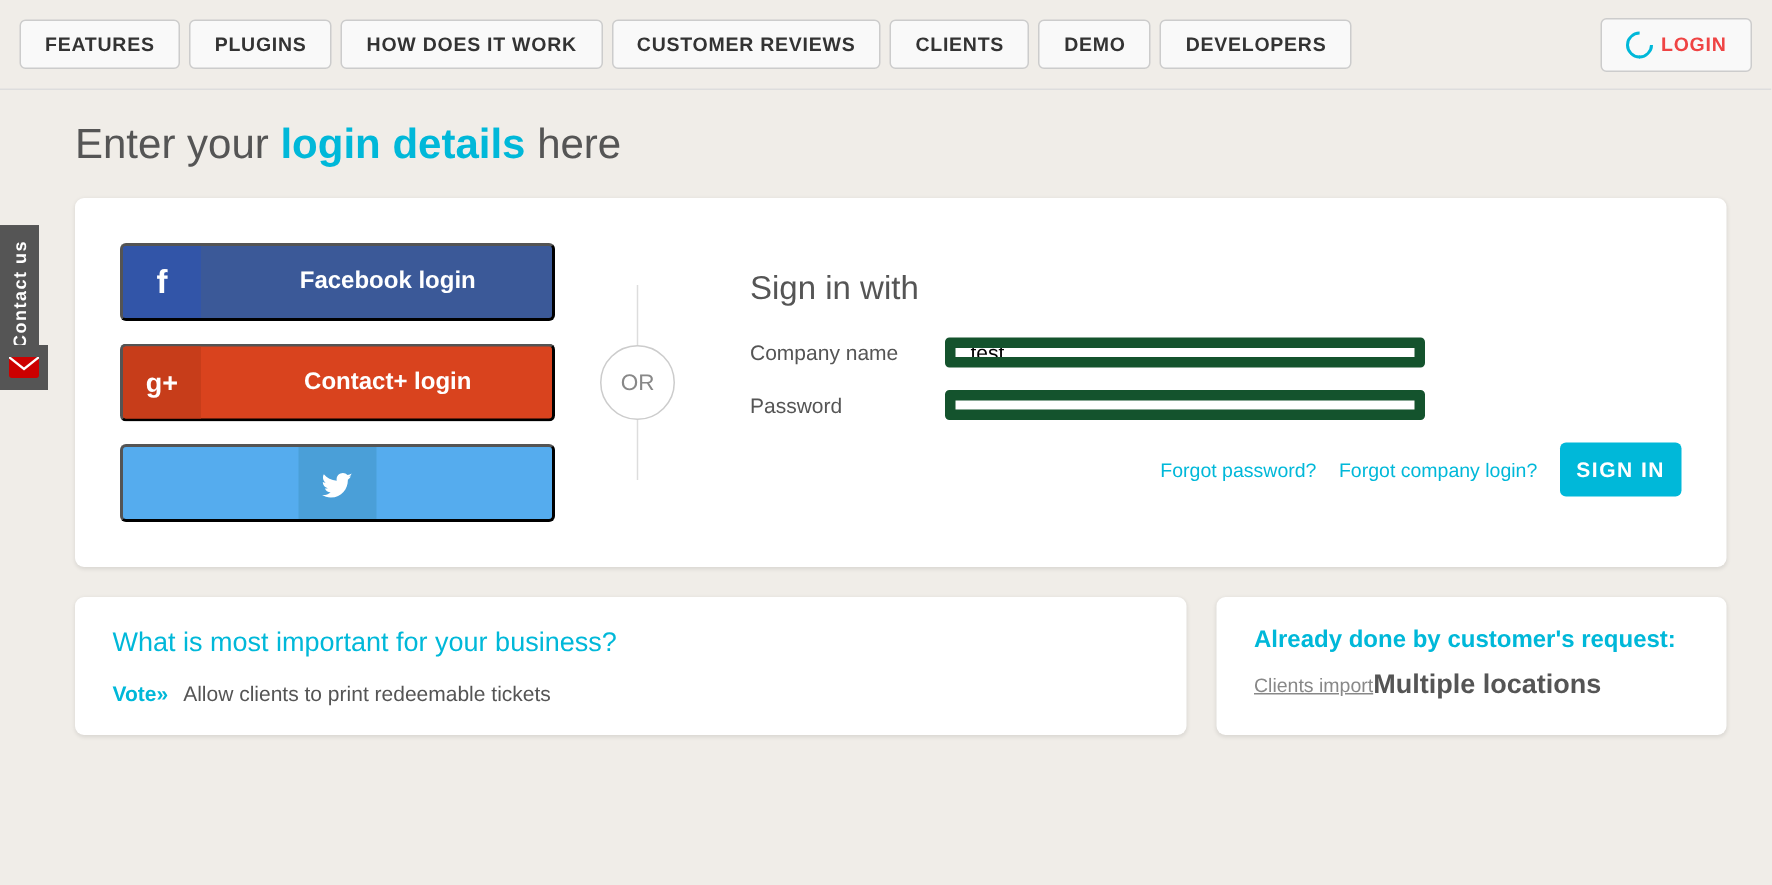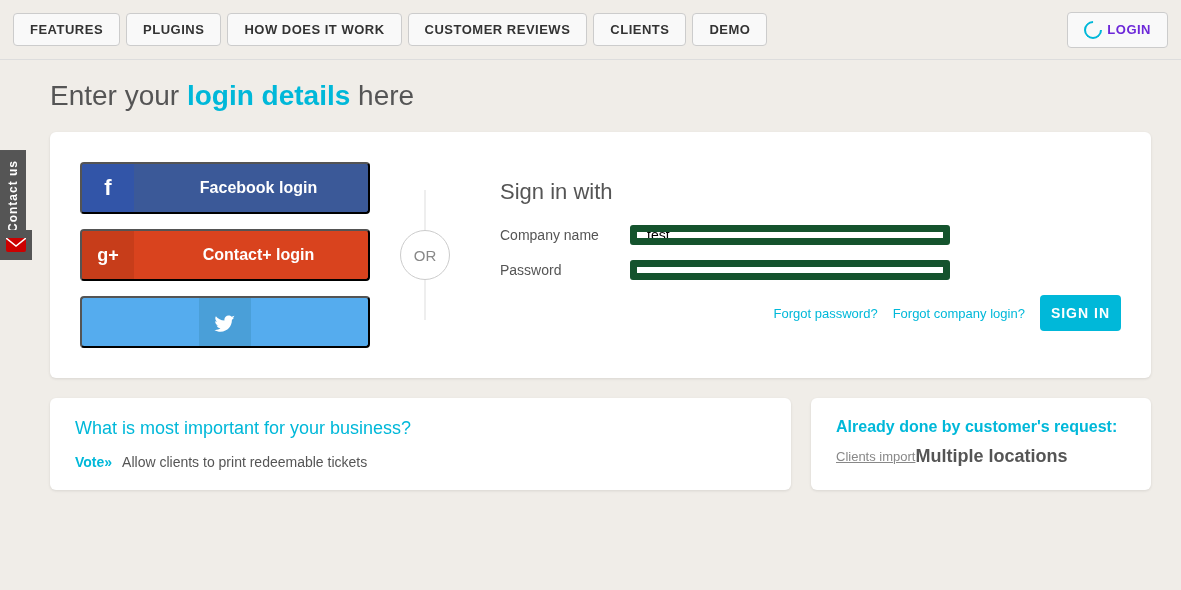--- a/index.html
+++ b/index.html
@@ -28,21 +28,21 @@
       font-size: 13px;
       font-weight: 600;
       color: #333;
       cursor: pointer;
       background: #f9f9f9;
       text-transform: uppercase;
       letter-spacing: 0.5px;
       white-space: nowrap;
     }
     .nav-item.login-btn {
-      color: #6d28d9;
+      color: #ef4444;
       display: flex;
       align-items: center;
       gap: 5px;
     }
     .nav-spacer { flex: 1; }
 
     
     .contact-sidebar {
       position: fixed;
       left: 0;
@@ -308,20 +308,21 @@
   </svg>
 </div>
 
 <nav class="nav-bar">
   <div class="nav-item">FEATURES</div>
   <div class="nav-item">PLUGINS</div>
   <div class="nav-item">HOW DOES IT WORK</div>
   <div class="nav-item">CUSTOMER REVIEWS</div>
   <div class="nav-item">CLIENTS</div>
   <div class="nav-item">DEMO</div>
+  <div class="nav-item">DEVELOPERS</div>
   <div class="nav-spacer"></div>
   <div class="nav-item login-btn">
     <span style="display:inline-block;width:18px;height:18px;border:2.5px solid #00b8d9;border-radius:50%;border-top-color:transparent;transform:rotate(45deg);"></span>
     <span>LOGIN</span>
   </div>
 </nav>
 
 <div class="page-content">
   <h1 class="page-title">
     <span>Enter your </span><span class="highlight">login details</span><span> here</span>

